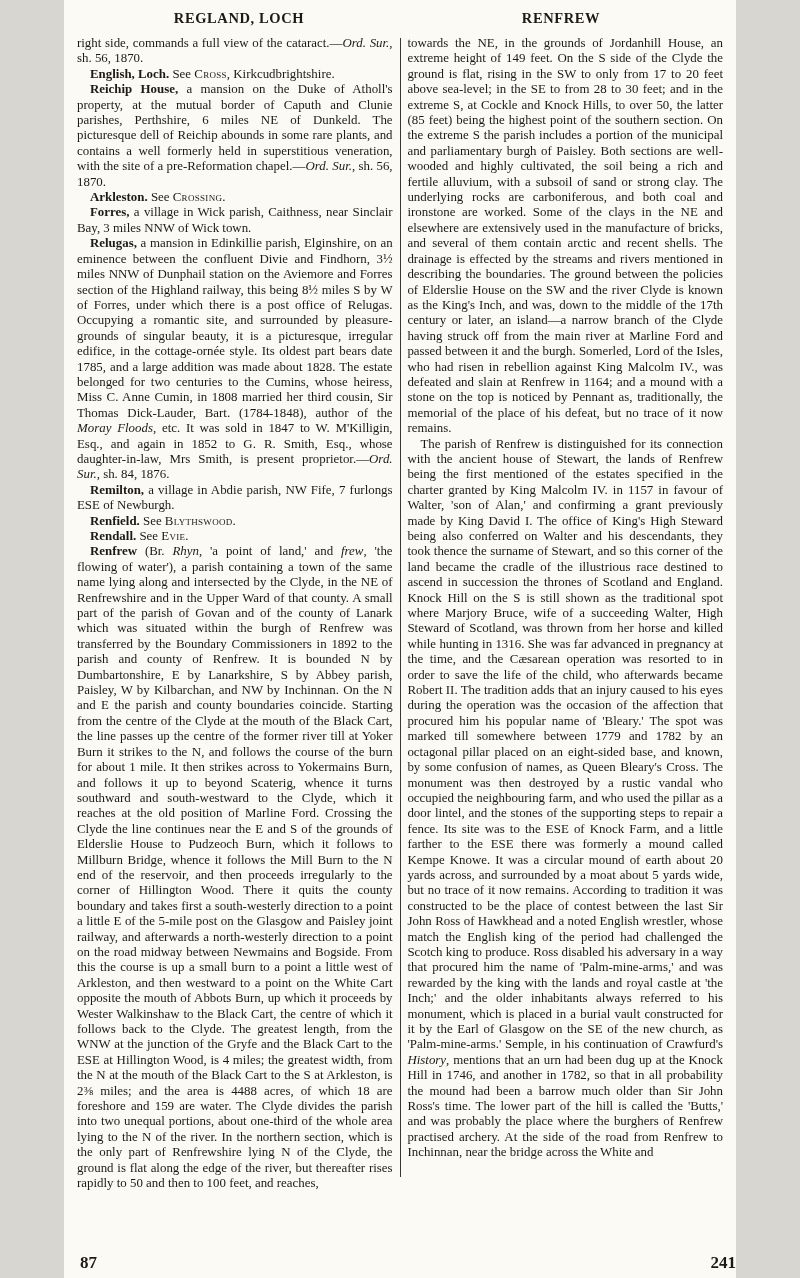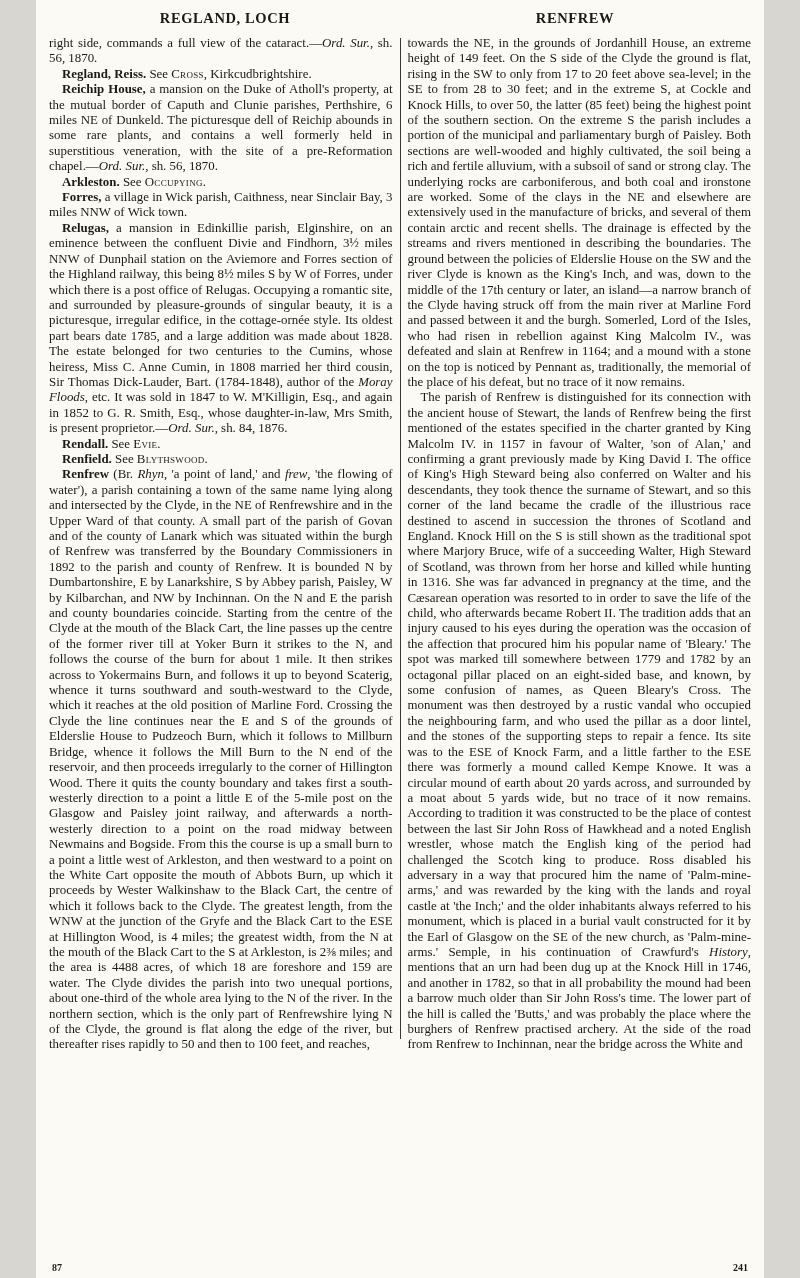--- a/index.html
+++ b/index.html
@@ -1,18 +1,18 @@
 <!DOCTYPE html>
 <html><head>
 <meta charset="utf-8">
 <style>
   * { margin:0; padding:0; box-sizing:border-box; }
   html, body { background:#d8d6d0; }
   .page {
-    width:728px; height:1278px;
+    width:672px; height:1278px;
     margin:0 auto;
     background:#fbfaf5;
     color:#1d1a16;
     font-family:"Liberation Serif","DejaVu Serif",serif;
     position:relative;
     overflow:hidden;
   }
   .running-heads { display:flex; padding:10px 14px 0 14px; }
   .running-heads .head {
     width:50%; text-align:center;
@@ -26,43 +26,44 @@
     line-height:15.4px;
   }
   .col-rule { width:1px; background:#3a3631; margin:2px 7px 14px 7px; }
   .column p { text-indent:13px; }
   .column p:first-child { text-indent:0; }
   .b  { font-weight:bold; }
   .i  { font-style:italic; }
   .sc { font-variant:small-caps; letter-spacing:0.3px; }
   .page-number {
     position:absolute; bottom:5px;
-    font-weight:bold; font-size:10px;
+    font-weight:bold; font-size:17px;
   }
   .pn-left  { left:16px; }
-  .pn-right { right:16px; }
+  .pn-right { right:0; }
 </style>
 </head>
 <body>
 
 <div class="page">
   <div class="running-heads">
     <div class="head">REGLAND, LOCH</div>
     <div class="head">RENFREW</div>
   </div>
   <div class="columns">
     <div class="column">
         <p><span>right side, commands a full view of the cataract.—</span><span class="i">Ord. Sur.</span><span>, sh. 56, 1870.</span></p>
-        <p><span class="b">Regland, Reiss.</span><span> See </span><span class="sc">Cross</span><span>, Kirkcudbrightshire.</span></p>
+        <p><span class="b">English, Loch.</span><span> See </span><span class="sc">Cross</span><span>, Kirkcudbrightshire.</span></p>
         <p><span class="b">Reichip House,</span><span> a mansion on the Duke of Atholl's property, at the mutual border of Caputh and Clunie parishes, Perthshire, 6 miles NE of Dunkeld. The picturesque dell of Reichip abounds in some rare plants, and contains a well formerly held in superstitious veneration, with the site of a pre-Reformation chapel.—</span><span class="i">Ord. Sur.</span><span>, sh. 56, 1870.</span></p>
-        <p><span class="b">Arkleston.</span><span> See </span><span class="sc">Occupying</span><span>.</span></p>
+        <p><span class="b">Arkleston.</span><span> See </span><span class="sc">Crossing</span><span>.</span></p>
         <p><span class="b">Forres,</span><span> a village in Wick parish, Caithness, near Sinclair Bay, 3 miles NNW of Wick town.</span></p>
         <p><span class="b">Relugas,</span><span> a mansion in Edinkillie parish, Elginshire, on an eminence between the confluent Divie and Findhorn, 3½ miles NNW of Dunphail station on the Aviemore and Forres section of the Highland railway, this being 8½ miles S by W of Forres, under which there is a post office of Relugas. Occupying a romantic site, and surrounded by pleasure-grounds of singular beauty, it is a picturesque, irregular edifice, in the cottage-ornée style. Its oldest part bears date 1785, and a large addition was made about 1828. The estate belonged for two centuries to the Cumins, whose heiress, Miss C. Anne Cumin, in 1808 married her third cousin, Sir Thomas Dick-Lauder, Bart. (1784-1848), author of the </span><span class="i">Moray Floods</span><span>, etc. It was sold in 1847 to W. M'Killigin, Esq., and again in 1852 to G. R. Smith, Esq., whose daughter-in-law, Mrs Smith, is present proprietor.—</span><span class="i">Ord. Sur.</span><span>, sh. 84, 1876.</span></p>
+        <p><span class="b">Remilton,</span><span> a village in Abdie parish, NW Fife, 7 furlongs ESE of Newburgh.</span></p>
+        <p><span class="b">Renfield.</span><span> See </span><span class="sc">Blythswood</span><span>.</span></p>
         <p><span class="b">Rendall.</span><span> See </span><span class="sc">Evie</span><span>.</span></p>
-        <p><span class="b">Renfield.</span><span> See </span><span class="sc">Blythswood</span><span>.</span></p>
         <p><span class="b">Renfrew</span><span> (Br. </span><span class="i">Rhyn</span><span>, 'a point of land,' and </span><span class="i">frew</span><span>, 'the flowing of water'), a parish containing a town of the same name lying along and intersected by the Clyde, in the NE of Renfrewshire and in the Upper Ward of that county. A small part of the parish of Govan and of the county of Lanark which was situated within the burgh of Renfrew was transferred by the Boundary Commissioners in 1892 to the parish and county of Renfrew. It is bounded N by Dumbartonshire, E by Lanarkshire, S by Abbey parish, Paisley, W by Kilbarchan, and NW by Inchinnan. On the N and E the parish and county boundaries coincide. Starting from the centre of the Clyde at the mouth of the Black Cart, the line passes up the centre of the former river till at Yoker Burn it strikes to the N, and follows the course of the burn for about 1 mile. It then strikes across to Yokermains Burn, and follows it up to beyond Scaterig, whence it turns southward and south-westward to the Clyde, which it reaches at the old position of Marline Ford. Crossing the Clyde the line continues near the E and S of the grounds of Elderslie House to Pudzeoch Burn, which it follows to Millburn Bridge, whence it follows the Mill Burn to the N end of the reservoir, and then proceeds irregularly to the corner of Hillington Wood. There it quits the county boundary and takes first a south-westerly direction to a point a little E of the 5-mile post on the Glasgow and Paisley joint railway, and afterwards a north-westerly direction to a point on the road midway between Newmains and Bogside. From this the course is up a small burn to a point a little west of Arkleston, and then westward to a point on the White Cart opposite the mouth of Abbots Burn, up which it proceeds by Wester Walkinshaw to the Black Cart, the centre of which it follows back to the Clyde. The greatest length, from the WNW at the junction of the Gryfe and the Black Cart to the ESE at Hillington Wood, is 4 miles; the greatest width, from the N at the mouth of the Black Cart to the S at Arkleston, is 2⅜ miles; and the area is 4488 acres, of which 18 are foreshore and 159 are water. The Clyde divides the parish into two unequal portions, about one-third of the whole area lying to the N of the river. In the northern section, which is the only part of Renfrewshire lying N of the Clyde, the ground is flat along the edge of the river, but thereafter rises rapidly to 50 and then to 100 feet, and reaches,</span></p>
       </div>
     <div class="col-rule"></div>
     <div class="column">
         <p><span>towards the NE, in the grounds of Jordanhill House, an extreme height of 149 feet. On the S side of the Clyde the ground is flat, rising in the SW to only from 17 to 20 feet above sea-level; in the SE to from 28 to 30 feet; and in the extreme S, at Cockle and Knock Hills, to over 50, the latter (85 feet) being the highest point of the southern section. On the extreme S the parish includes a portion of the municipal and parliamentary burgh of Paisley. Both sections are well-wooded and highly cultivated, the soil being a rich and fertile alluvium, with a subsoil of sand or strong clay. The underlying rocks are carboniferous, and both coal and ironstone are worked. Some of the clays in the NE and elsewhere are extensively used in the manufacture of bricks, and several of them contain arctic and recent shells. The drainage is effected by the streams and rivers mentioned in describing the boundaries. The ground between the policies of Elderslie House on the SW and the river Clyde is known as the King's Inch, and was, down to the middle of the 17th century or later, an island—a narrow branch of the Clyde having struck off from the main river at Marline Ford and passed between it and the burgh. Somerled, Lord of the Isles, who had risen in rebellion against King Malcolm IV., was defeated and slain at Renfrew in 1164; and a mound with a stone on the top is noticed by Pennant as, traditionally, the memorial of the place of his defeat, but no trace of it now remains.</span></p>
         <p><span>The parish of Renfrew is distinguished for its connection with the ancient house of Stewart, the lands of Renfrew being the first mentioned of the estates specified in the charter granted by King Malcolm IV. in 1157 in favour of Walter, 'son of Alan,' and confirming a grant previously made by King David I. The office of King's High Steward being also conferred on Walter and his descendants, they took thence the surname of Stewart, and so this corner of the land became the cradle of the illustrious race destined to ascend in succession the thrones of Scotland and England. Knock Hill on the S is still shown as the traditional spot where Marjory Bruce, wife of a succeeding Walter, High Steward of Scotland, was thrown from her horse and killed while hunting in 1316. She was far advanced in pregnancy at the time, and the Cæsarean operation was resorted to in order to save the life of the child, who afterwards became Robert II. The tradition adds that an injury caused to his eyes during the operation was the occasion of the affection that procured him his popular name of 'Bleary.' The spot was marked till somewhere between 1779 and 1782 by an octagonal pillar placed on an eight-sided base, and known, by some confusion of names, as Queen Bleary's Cross. The monument was then destroyed by a rustic vandal who occupied the neighbouring farm, and who used the pillar as a door lintel, and the stones of the supporting steps to repair a fence. Its site was to the ESE of Knock Farm, and a little farther to the ESE there was formerly a mound called Kempe Knowe. It was a circular mound of earth about 20 yards across, and surrounded by a moat about 5 yards wide, but no trace of it now remains. According to tradition it was constructed to be the place of contest between the last Sir John Ross of Hawkhead and a noted English wrestler, whose match the English king of the period had challenged the Scotch king to produce. Ross disabled his adversary in a way that procured him the name of 'Palm-mine-arms,' and was rewarded by the king with the lands and royal castle at 'the Inch;' and the older inhabitants always referred to his monument, which is placed in a burial vault constructed for it by the Earl of Glasgow on the SE of the new church, as 'Palm-mine-arms.' Semple, in his continuation of Crawfurd's </span><span class="i">History</span><span>, mentions that an urn had been dug up at the Knock Hill in 1746, and another in 1782, so that in all probability the mound had been a barrow much older than Sir John Ross's time. The lower part of the hill is called the 'Butts,' and was probably the place where the burghers of Renfrew practised archery. At the side of the road from Renfrew to Inchinnan, near the bridge across the White and</span></p>
       </div>
   </div>
   <div class="page-number pn-left">87</div>
   <div class="page-number pn-right">241</div>

